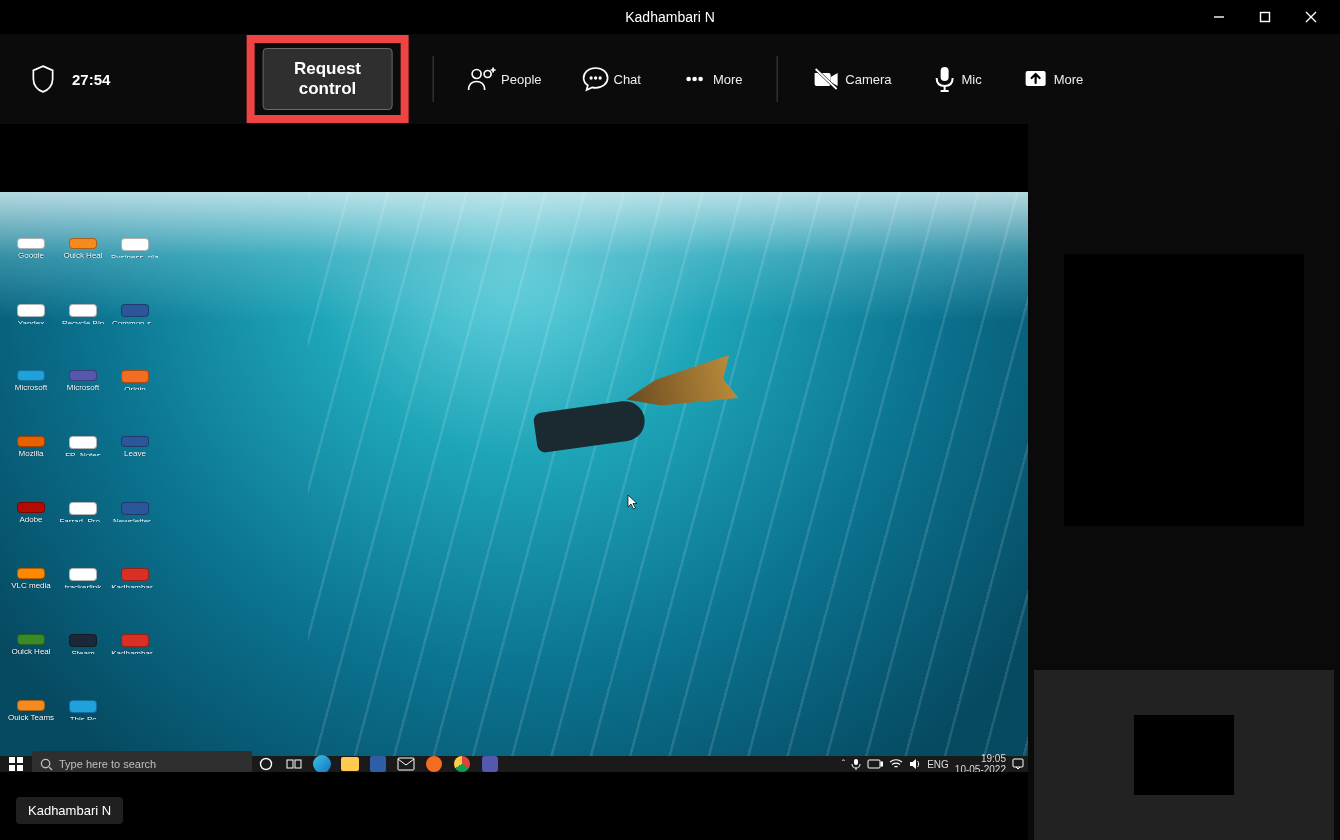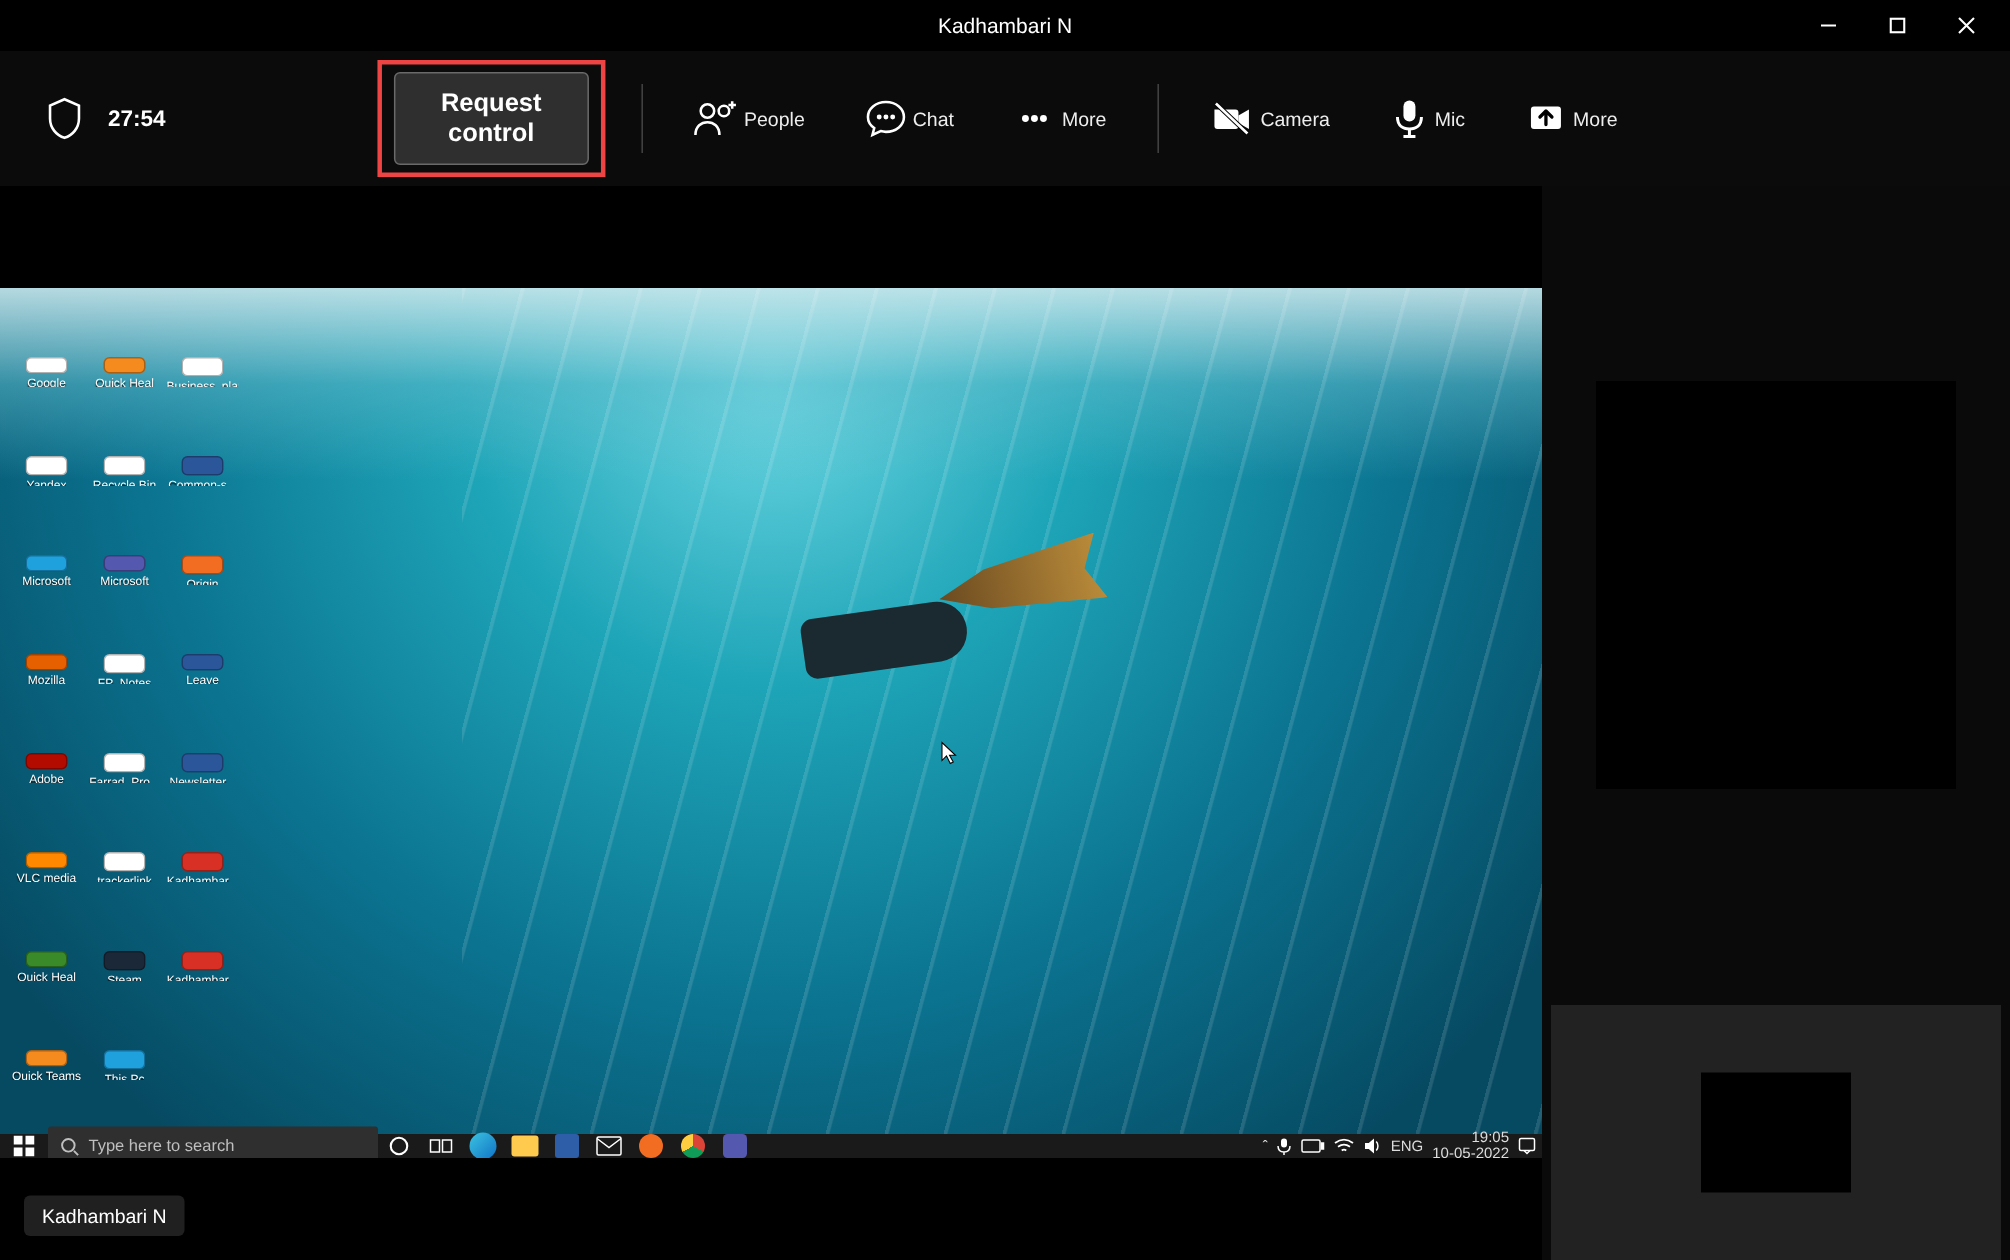--- a/index.html
+++ b/index.html
@@ -5,21 +5,21 @@
   * { margin: 0; padding: 0; box-sizing: border-box; font-family: 'Segoe UI', Arial, sans-serif; }
   body { width: 1340px; height: 840px; background: #000; color: #fff; overflow: hidden; position: relative; }
   .titlebar { height: 34px; display: flex; align-items: center; justify-content: space-between; padding: 0 6px 0 0; }
   .titlebar-center { position:absolute; left:0; right:0; text-align:center; font-size:14px; font-weight:400; color:#fff; pointer-events:none;}
   .titlebar-right { display:flex; align-items:center; gap:0; margin-left:auto; position:relative; z-index:2;}
   .win-btn { width:46px; height:34px; display:flex; align-items:center; justify-content:center; color:#fff; font-size:13px;}
   .toolbar { height:90px; background:#0b0b0b; display:flex; align-items:center; padding: 0 18px; position:relative;}
   .toolbar-left { display:flex; align-items:center; gap:16px; margin-left:12px;}
   .duration { font-size:15px; font-weight:600; color:#fff;}
   .center-group { display:flex; align-items:center; gap:20px; position:absolute; left:50%; transform:translateX(-50%);}
-  .request-box { border:3px solid #ef4444; padding:5px 8px;}
+  .request-box { border:8px solid #ef4444; padding:5px 8px;}
   .request-btn { background:#2f2f2f; border:1px solid #6a6a6a; border-radius:4px; padding:10px 30px; font-size:17px; font-weight:600; color:#fff;}
   .vsep { width:1px; height:46px; background:#444; margin:0 4px;}
   .tool-item { display:flex; flex-direction:row; align-items:center; gap:4px; padding:0 10px; position:relative;}
   .tool-item .lbl { font-size:13px; color:#eee;}
   .icon { display:flex; align-items:center; justify-content:center;}
   .toolbar-right { display:flex; align-items:center; gap:24px; margin-left:auto;}
   .leave-btn { background:#d13c3c; border-radius:5px; height:46px; padding:0 22px; display:flex; align-items:center; gap:10px; font-size:18px; font-weight:600; color:#fff;}
   .leave-btn svg{transform:rotate(135deg);}
   .content { flex:1; display:flex; width:100%; height: calc(100% - 124px);}
   .share-area { width:1028px; height:100%; background:#000; position:relative; display:flex; flex-direction:column; justify-content:center;}

